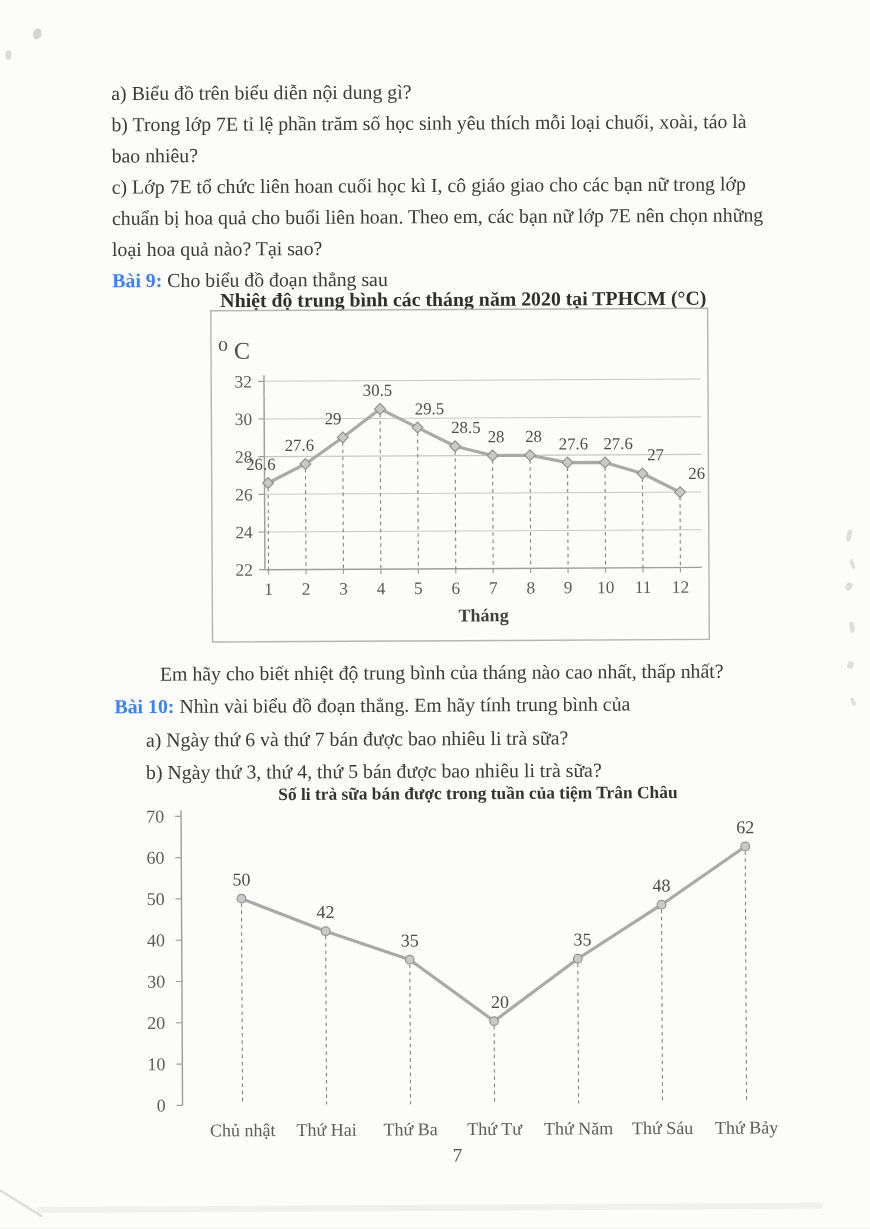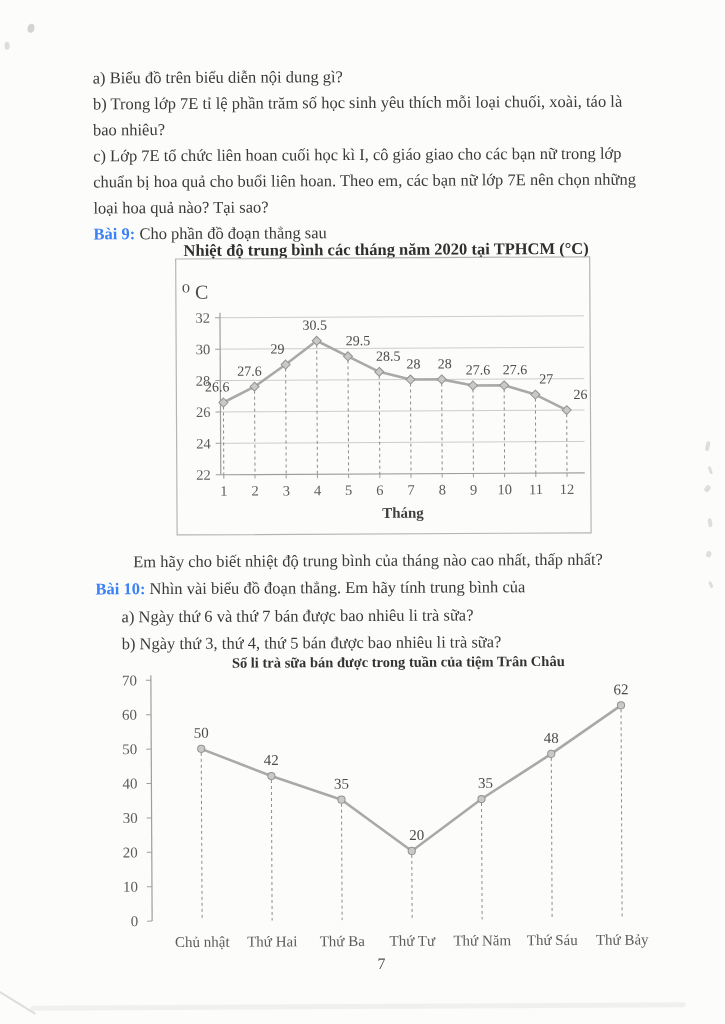--- a/index.html
+++ b/index.html
@@ -66,21 +66,21 @@
 <div class="page">
   <div class="scan">
 
     <div class="tb">
       <div class="line">a) Biểu đồ trên biểu diễn nội dung gì?</div>
       <div class="line">b) Trong lớp 7E tỉ lệ phần trăm số học sinh yêu thích mỗi loại chuối, xoài, táo là</div>
       <div class="line">bao nhiêu?</div>
       <div class="line">c) Lớp 7E tổ chức liên hoan cuối học kì I, cô giáo giao cho các bạn nữ trong lớp</div>
       <div class="line">chuẩn bị hoa quả cho buổi liên hoan. Theo em, các bạn nữ lớp 7E nên chọn những</div>
       <div class="line">loại hoa quả nào? Tại sao?</div>
-      <div class="line"><span class="b">Bài 9:</span><span> Cho phần đồ đoạn thẳng sau</span></div>
+      <div class="line"><span class="b">Bài 9:</span><span> Cho biểu đồ đoạn thẳng sau</span></div>
     </div>
 
     <div class="c1-title">Nhiệt độ trung bình các tháng năm 2020 tại TPHCM (°C)</div>
     <svg class="chart1" id="chart1" width="420" height="282">
         <rect x="2" y="2" width="414" height="276" fill="none" stroke="#b5b5b5" stroke-width="1.2"></rect>
         <line x1="41" y1="218" x2="46" y2="218" stroke="#9e9e9e" stroke-width="1"></line>
         <text x="36" y="223" text-anchor="end" font-size="14.5" font-family="&quot;Liberation Serif&quot;,&quot;DejaVu Serif&quot;,serif" fill="#5c5c5c">22</text>
         <line x1="46" y1="186.6" x2="410" y2="186.6" stroke="#c8c8c8" stroke-width="0.9"></line>
         <line x1="41" y1="186.6" x2="46" y2="186.6" stroke="#9e9e9e" stroke-width="1"></line>
         <text x="36" y="191.6" text-anchor="end" font-size="14.5" font-family="&quot;Liberation Serif&quot;,&quot;DejaVu Serif&quot;,serif" fill="#5c5c5c">24</text>

